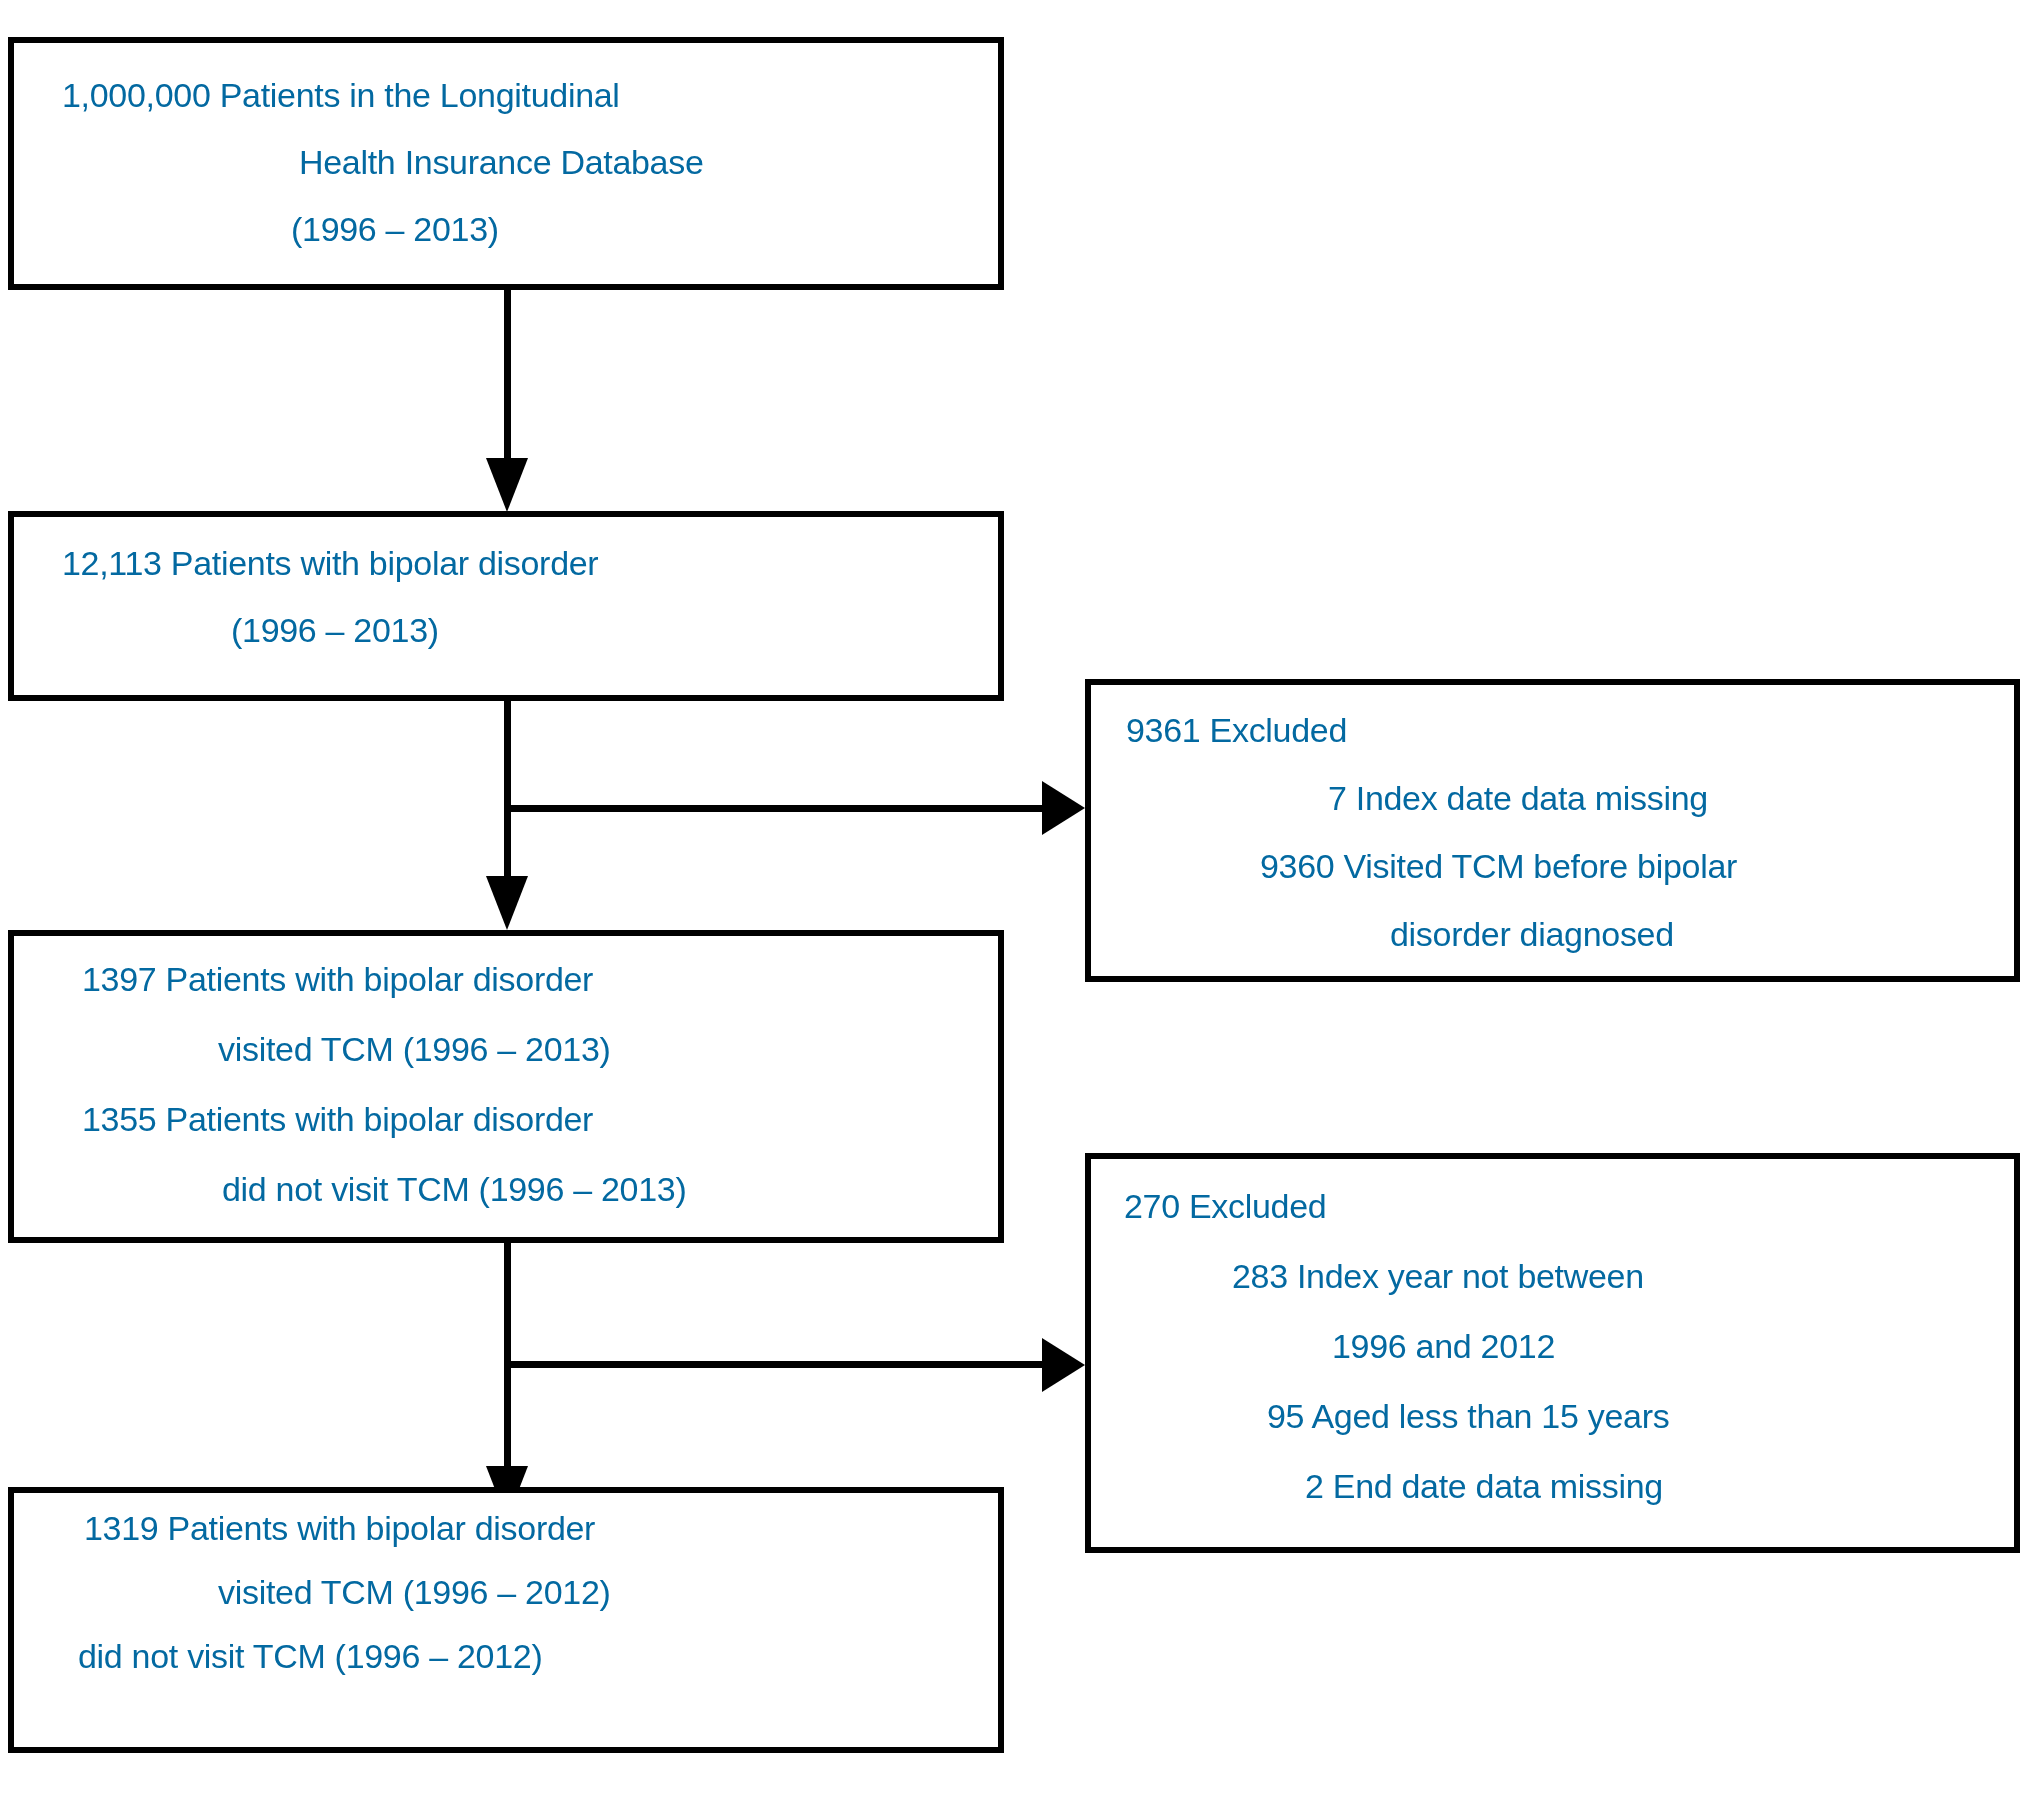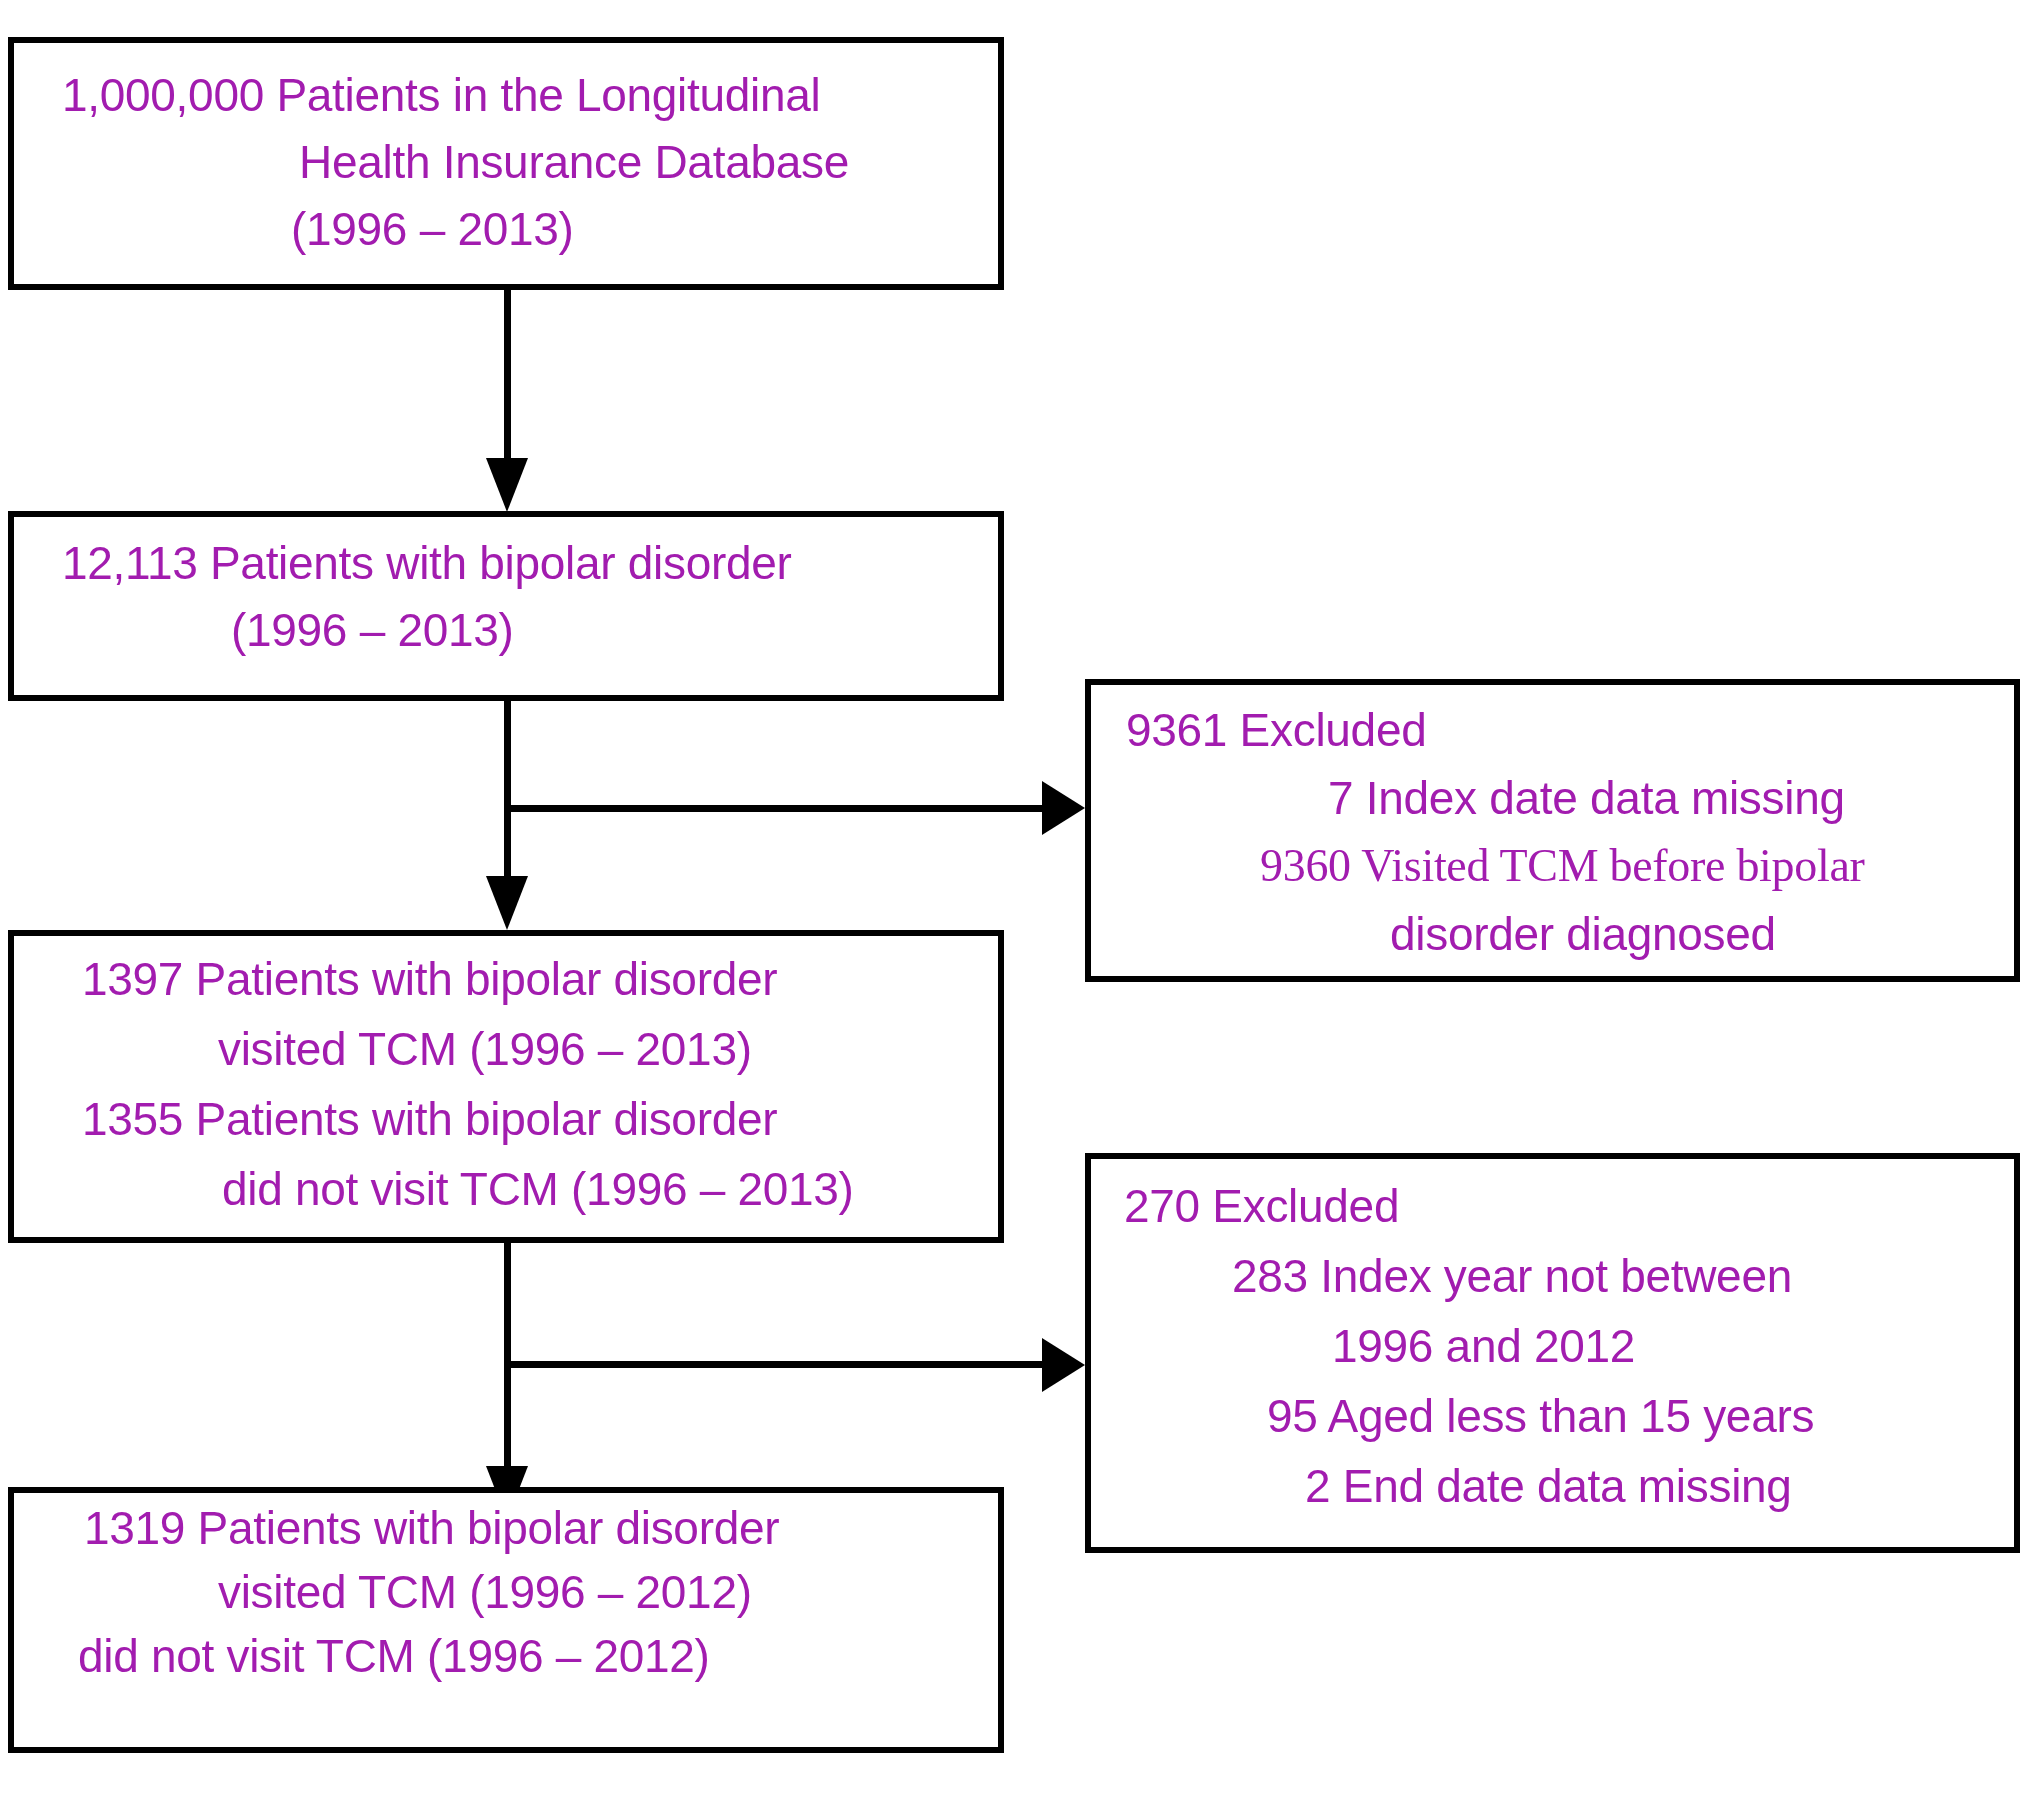--- a/index.html
+++ b/index.html
@@ -6,22 +6,22 @@
     margin: 0;
     padding: 0;
     background: #ffffff;
   }
   #canvas {
     position: relative;
     width: 2035px;
     height: 1795px;
     background: #ffffff;
     font-family: "Liberation Sans", sans-serif;
-    color: #a21caf;
-    font-size: 46px;
+    color: #0369a1;
+    font-size: 34px;
     letter-spacing: -0.3px;
     overflow: hidden;
   }
   .box {
     position: absolute;
     background: #ffffff;
     border: 6.7px solid #000000;
     box-sizing: border-box;
     overflow: hidden;
   }
@@ -56,21 +56,21 @@
   #box-split12 .line:nth-child(1) { padding-left: 70px; }
   #box-split12 .line:nth-child(2) { padding-left: 204px; }
   #box-split12 .line:nth-child(3) { padding-left: 64px; }
   #box-split12 .line:nth-child(4) { padding-left: 206px; }
 
   
   #box-ex1 { left: 1085px; top: 679px; width: 935px; height: 303px; border-width: 6px; padding-top: 10.7px; }
   #box-ex1 .line { height: 68px; line-height: 68px; }
   #box-ex1 .line:nth-child(1) { padding-left: 35px; }
   #box-ex1 .line:nth-child(2) { padding-left: 237px; }
-  #box-ex1 .line:nth-child(3) { padding-left: 169px; font-family: Liberation Serif, serif; }
+  #box-ex1 .line:nth-child(3) { padding-left: 169px; }
   #box-ex1 .line:nth-child(4) { padding-left: 299px; }
 
   
   #box-ex2 { left: 1085px; top: 1153px; width: 935px; height: 400px; border-width: 6px; padding-top: 12px; }
   #box-ex2 .line { height: 70px; line-height: 70px; }
   #box-ex2 .line:nth-child(1) { padding-left: 33px; }
   #box-ex2 .line:nth-child(2) { padding-left: 141px; }
   #box-ex2 .line:nth-child(3) { padding-left: 241px; }
   #box-ex2 .line:nth-child(4) { padding-left: 176px; }
   #box-ex2 .line:nth-child(5) { padding-left: 214px; }

